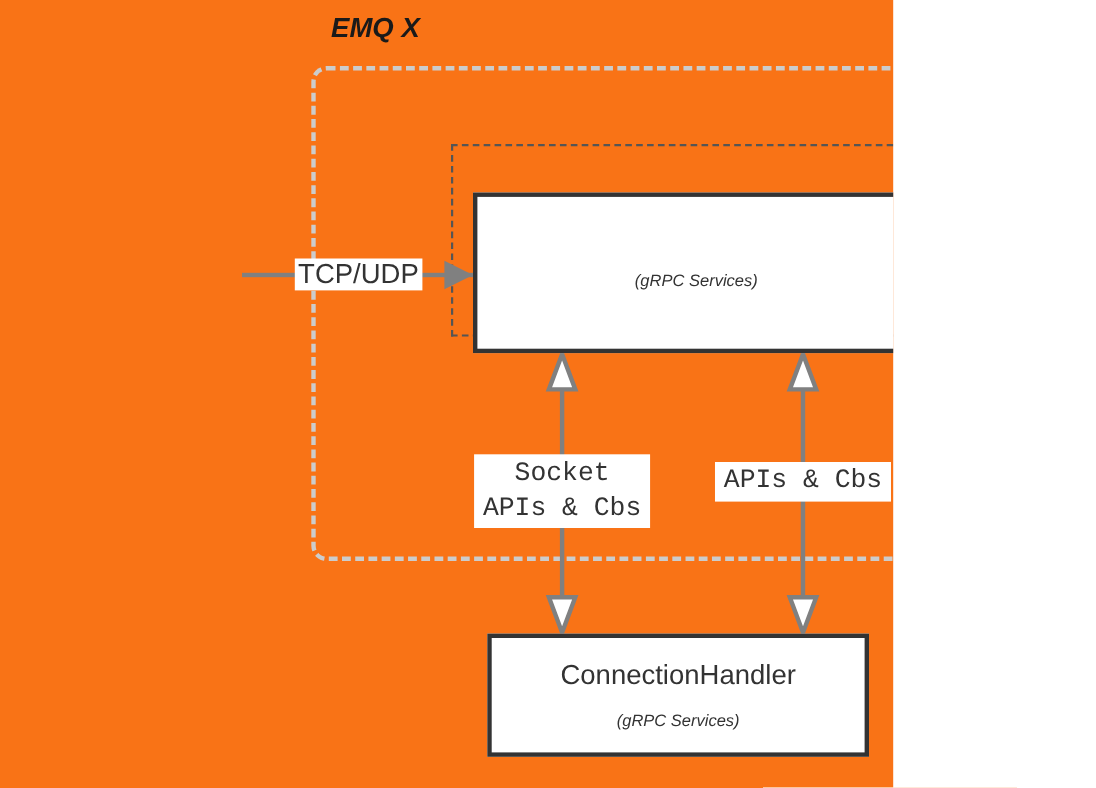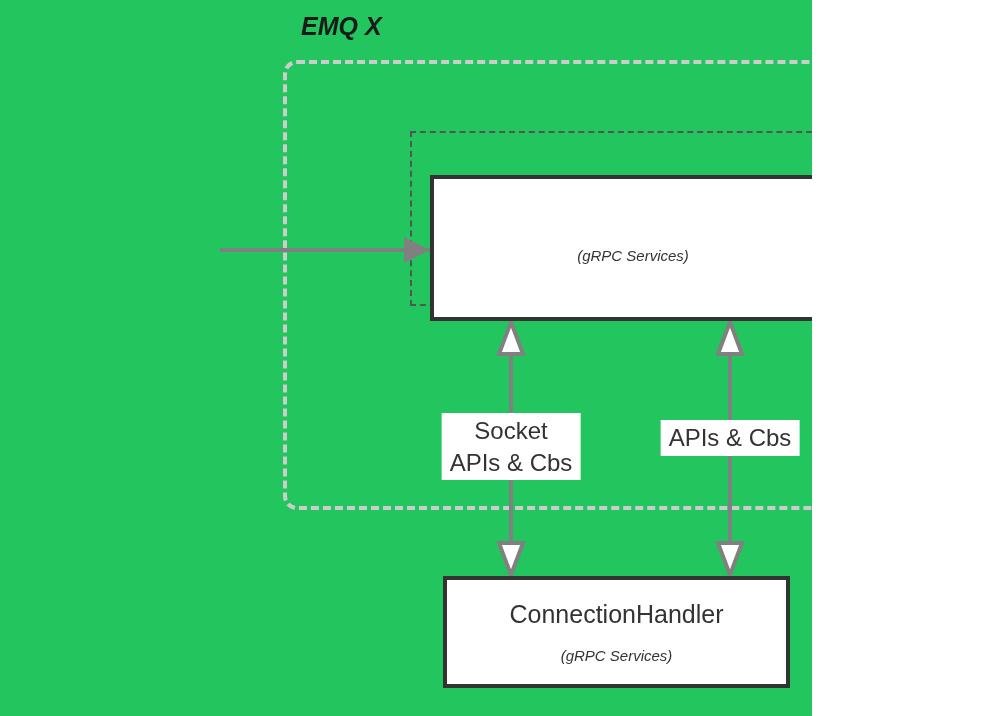--- a/index.html
+++ b/index.html
@@ -8,21 +8,21 @@
     background: #ffffff;
   }
   body {
     font-family: "Liberation Sans", sans-serif;
     -webkit-font-smoothing: antialiased;
   }
   #canvas {
     position: relative;
     width: 812px;
     height: 716px;
-    background: #22c55e;
+    background: #f97316;
     overflow: hidden;
   }
 
   
   .group-emqx {
     position: absolute;
     left: 283px;
     top: 60px;
     width: 632px;
     height: 450px;
@@ -149,36 +149,38 @@
   .arrow-label {
     position: absolute;
     font-size: 24px;
     color: #333333;
     text-align: center;
     line-height: 1.32;
     background: #ffffff;
     white-space: nowrap;
     padding: 2px 8px;
     transform: translateX(-50%);
+    font-family: Liberation Mono, monospace;
   }
   .label-socket { left: 511px; top: 413px; }
   .label-pubsub { left: 730px; top: 420px; }
 </style>
 </head>
 <body>
 
 <div id="canvas">
 
   <div class="group-emqx"></div>
   <div class="group-title title-emqx">EMQ X</div>
 
   <div class="group-exproto"></div>
 
   <div class="conn-line-h device-link"></div>
   <div class="arrow-solid-right"></div>
+  <div class="label-tcpudp">TCP/UDP</div>
 
   <svg class="vsvg" viewBox="0 0 996 716">
 
     <line x1="511" y1="348" x2="511" y2="553" stroke="#808080" stroke-width="4"></line>
     <polygon points="511,322 499,354 523,354" fill="#ffffff" stroke="#808080" stroke-width="4" stroke-linejoin="miter"></polygon>
     <polygon points="511,575 499,543 523,543" fill="#ffffff" stroke="#808080" stroke-width="4" stroke-linejoin="miter"></polygon>
 
     <line x1="730" y1="348" x2="730" y2="553" stroke="#808080" stroke-width="4"></line>
     <polygon points="730,322 718,354 742,354" fill="#ffffff" stroke="#808080" stroke-width="4" stroke-linejoin="miter"></polygon>
     <polygon points="730,575 718,543 742,543" fill="#ffffff" stroke="#808080" stroke-width="4" stroke-linejoin="miter"></polygon>

